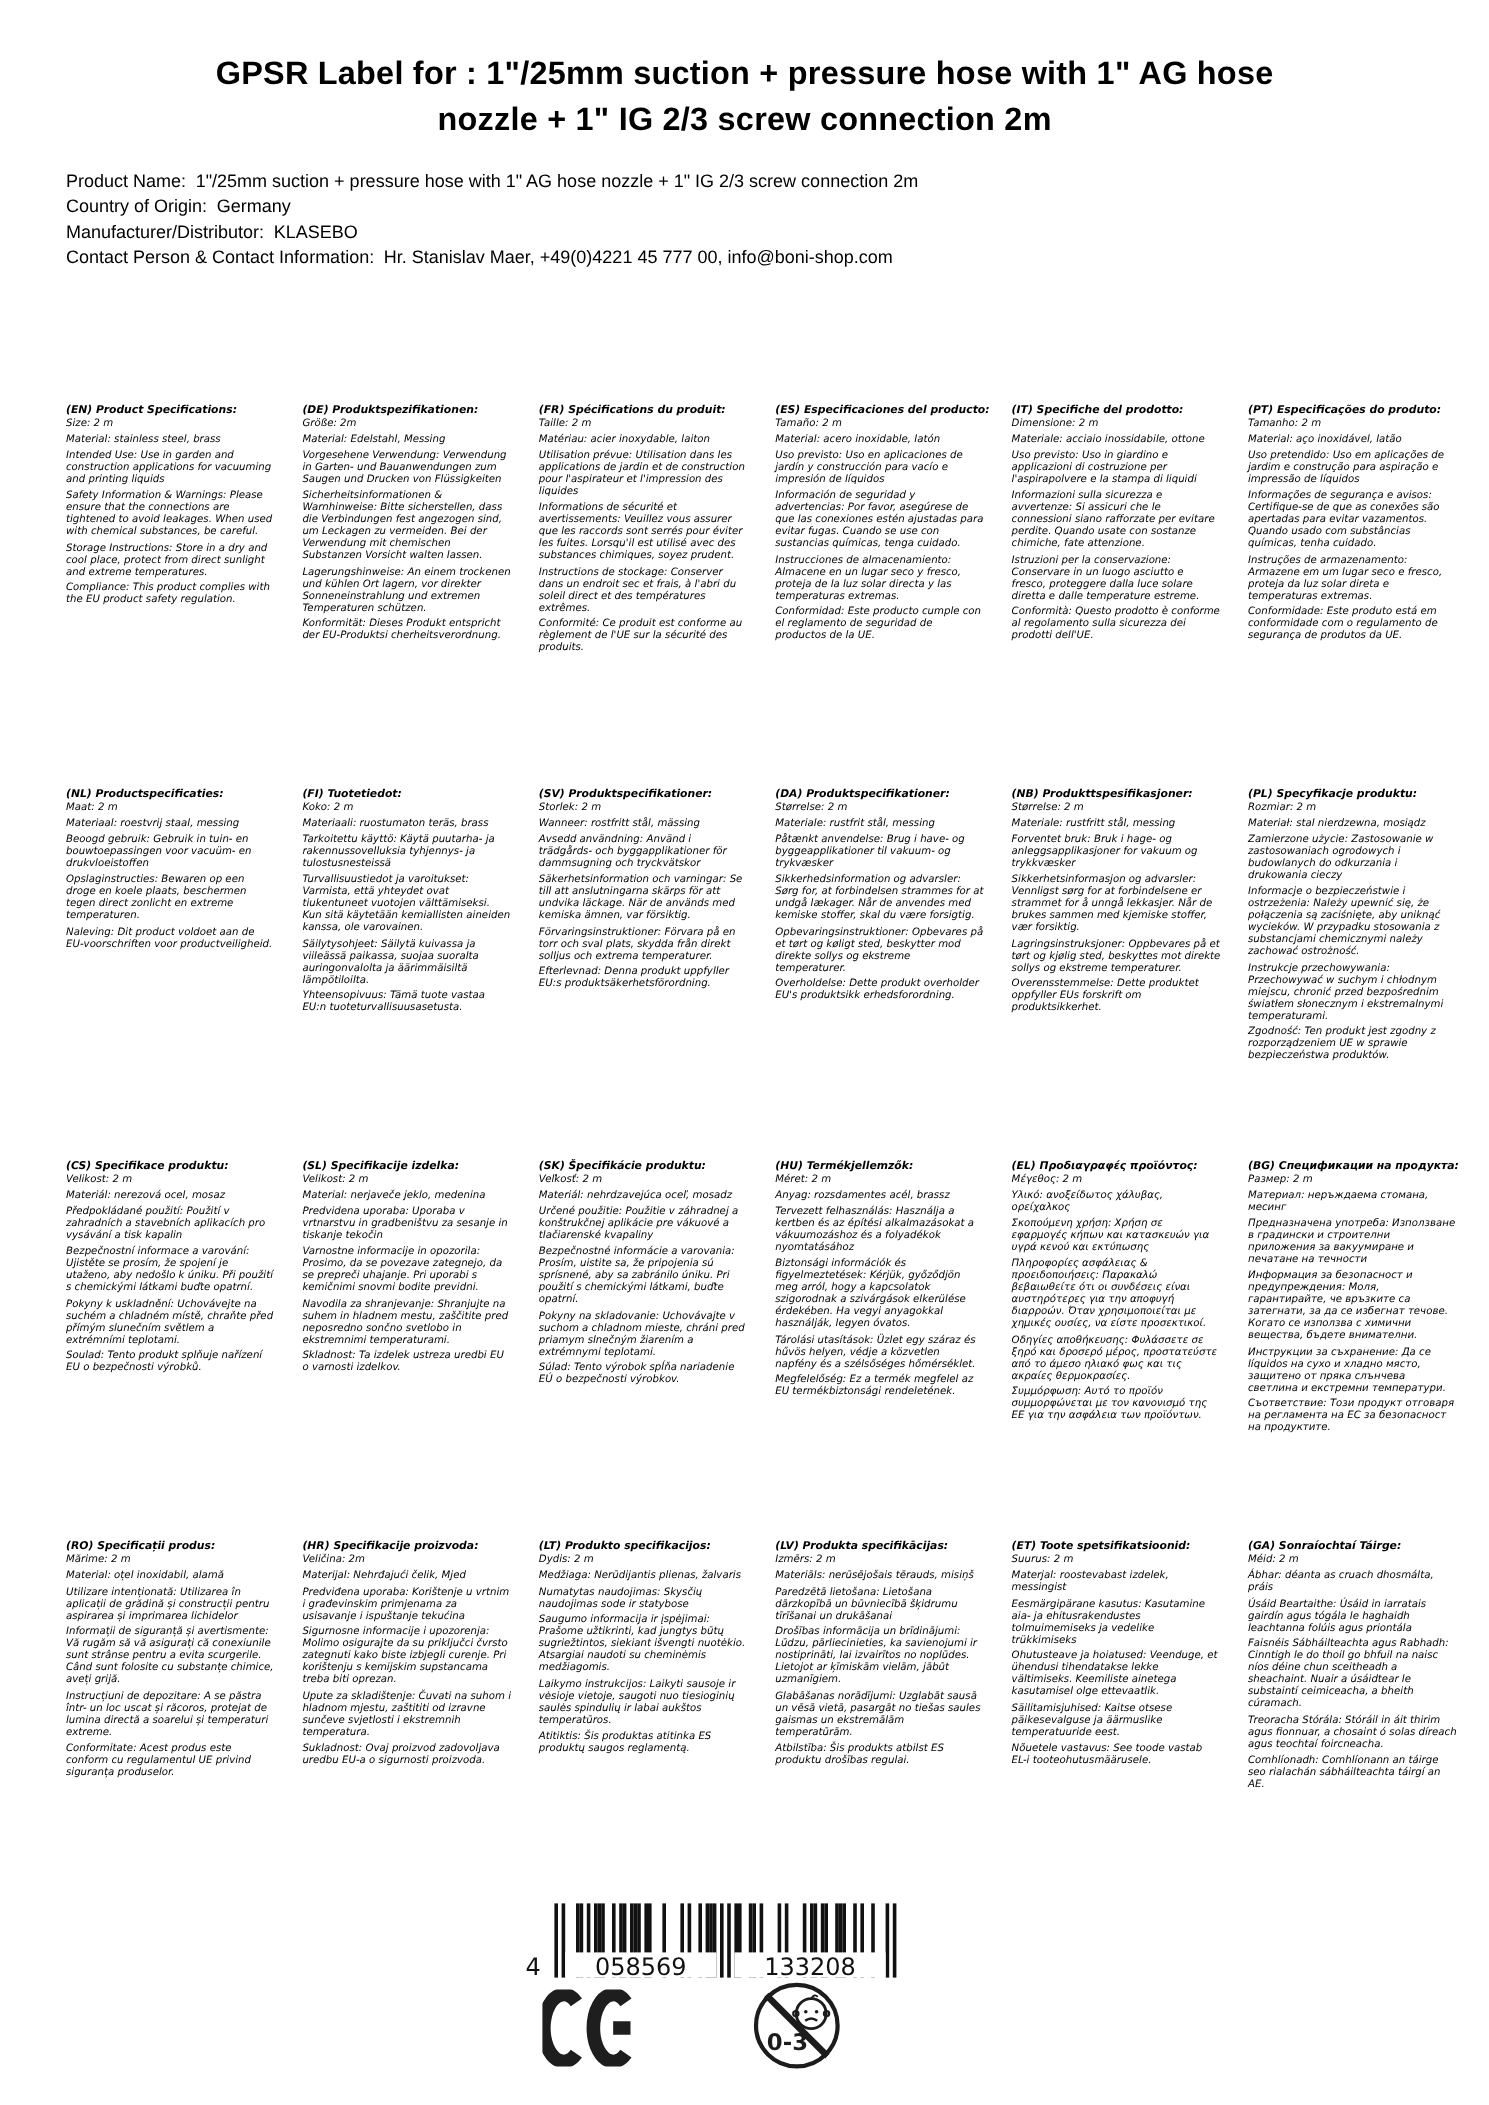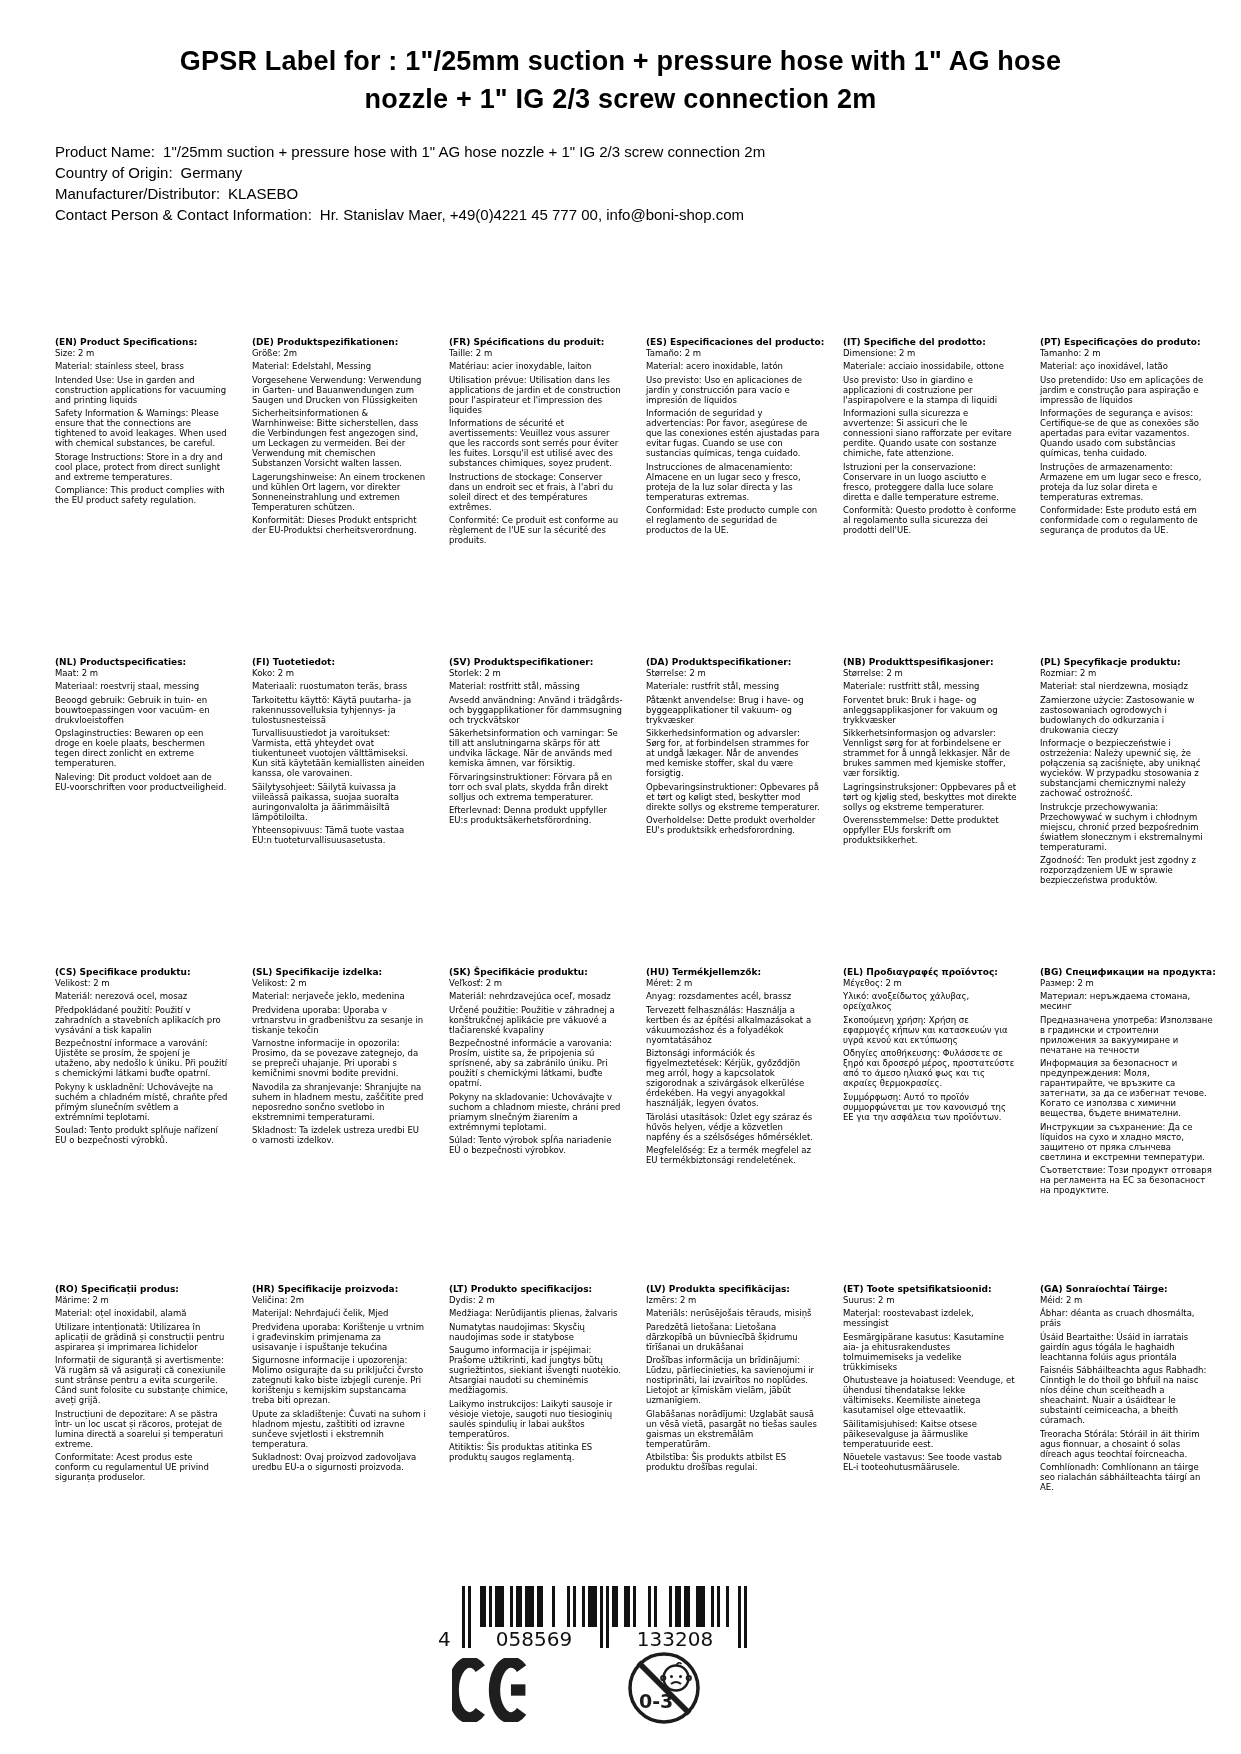--- a/index.html
+++ b/index.html
@@ -15,20 +15,21 @@
   #product-info{
     position:absolute;left:55px;top:141px;
     font-family:"Liberation Sans",sans-serif;font-size:15px;line-height:21px;
   }
   .info-line{white-space:nowrap}
   .info-label{font-weight:normal;margin-right:8px}
   #specs-grid{
     position:absolute;left:55px;top:337px;width:1182px;
     display:grid;grid-template-columns:repeat(6,197px);
     grid-template-rows:320px 310px 317px auto;
+    font-style:italic;
   }
   .spec-block{width:174px;overflow:visible}
   .spec-header{margin:0;font-size:9px;line-height:10.5px;font-weight:bold;white-space:nowrap}
   .spec-par{margin:0 0 3.5px 0;font-size:8.5px;line-height:10px}
   #barcode{position:absolute;left:436px;top:1586px}
   #barcode rect{fill:#111}
   #barcode rect.mask{fill:#fff}
   .bc-text{font-family:"DejaVu Sans",sans-serif;font-size:20px;fill:#111}
   #ce-mark{position:absolute;left:452px;top:1658px}
   #age-warning{position:absolute;left:626px;top:1650px}
@@ -114,21 +115,21 @@
       <p class="spec-par">Koko: 2 m</p>
       <p class="spec-par">Materiaali: ruostumaton teräs, brass</p>
       <p class="spec-par">Tarkoitettu käyttö: Käytä puutarha- ja rakennussovelluksia tyhjennys- ja tulostusnesteissä</p>
       <p class="spec-par">Turvallisuustiedot ja varoitukset: Varmista, että yhteydet ovat tiukentuneet vuotojen välttämiseksi. Kun sitä käytetään kemiallisten aineiden kanssa, ole varovainen.</p>
       <p class="spec-par">Säilytysohjeet: Säilytä kuivassa ja viileässä paikassa, suojaa suoralta auringonvalolta ja äärimmäisiltä lämpötiloilta.</p>
       <p class="spec-par">Yhteensopivuus: Tämä tuote vastaa EU:n tuoteturvallisuusasetusta.</p>
     </article>
     <article class="spec-block">
       <h3 class="spec-header">(SV) Produktspecifikationer:</h3>
       <p class="spec-par">Storlek: 2 m</p>
-      <p class="spec-par">Material: rostfritt stål, mässing</p>
+      <p class="spec-par">Wanneer: rostfritt stål, mässing</p>
       <p class="spec-par">Avsedd användning: Använd i trädgårds- och byggapplikationer för dammsugning och tryckvätskor</p>
       <p class="spec-par">Säkerhetsinformation och varningar: Se till att anslutningarna skärps för att undvika läckage. När de används med kemiska ämnen, var försiktig.</p>
       <p class="spec-par">Förvaringsinstruktioner: Förvara på en torr och sval plats, skydda från direkt solljus och extrema temperaturer.</p>
       <p class="spec-par">Efterlevnad: Denna produkt uppfyller EU:s produktsäkerhetsförordning.</p>
     </article>
     <article class="spec-block">
       <h3 class="spec-header">(DA) Produktspecifikationer:</h3>
       <p class="spec-par">Størrelse: 2 m</p>
       <p class="spec-par">Materiale: rustfrit stål, messing</p>
       <p class="spec-par">Påtænkt anvendelse: Brug i have- og byggeapplikationer til vakuum- og trykvæsker</p>
@@ -188,20 +189,21 @@
       <p class="spec-par">Tervezett felhasználás: Használja a kertben és az építési alkalmazásokat a vákuumozáshoz és a folyadékok nyomtatásához</p>
       <p class="spec-par">Biztonsági információk és figyelmeztetések: Kérjük, győződjön meg arról, hogy a kapcsolatok szigorodnak a szivárgások elkerülése érdekében. Ha vegyi anyagokkal használják, legyen óvatos.</p>
       <p class="spec-par">Tárolási utasítások: Üzlet egy száraz és hűvös helyen, védje a közvetlen napfény és a szélsőséges hőmérséklet.</p>
       <p class="spec-par">Megfelelőség: Ez a termék megfelel az EU termékbiztonsági rendeletének.</p>
     </article>
     <article class="spec-block">
       <h3 class="spec-header">(EL) Προδιαγραφές προϊόντος:</h3>
       <p class="spec-par">Μέγεθος: 2 m</p>
       <p class="spec-par">Υλικό: ανοξείδωτος χάλυβας, ορείχαλκος</p>
       <p class="spec-par">Σκοπούμενη χρήση: Χρήση σε εφαρμογές κήπων και κατασκευών για υγρά κενού και εκτύπωσης</p>
+      <p class="spec-par">Πληροφορίες ασφάλειας &amp; προειδοποιήσεις: Παρακαλώ βεβαιωθείτε ότι οι συνδέσεις είναι αυστηρότερες για την αποφυγή διαρροών. Όταν χρησιμοποιείται με χημικές ουσίες, να είστε προσεκτικοί.</p>
       <p class="spec-par">Οδηγίες αποθήκευσης: Φυλάσσετε σε ξηρό και δροσερό μέρος, προστατεύστε από το άμεσο ηλιακό φως και τις ακραίες θερμοκρασίες.</p>
       <p class="spec-par">Συμμόρφωση: Αυτό το προϊόν συμμορφώνεται με τον κανονισμό της ΕΕ για την ασφάλεια των προϊόντων.</p>
     </article>
     <article class="spec-block">
       <h3 class="spec-header">(BG) Спецификации на продукта:</h3>
       <p class="spec-par">Размер: 2 m</p>
       <p class="spec-par">Материал: неръждаема стомана, месинг</p>
       <p class="spec-par">Предназначена употреба: Използване в градински и строителни приложения за вакуумиране и печатане на течности</p>
       <p class="spec-par">Информация за безопасност и предупреждения: Моля, гарантирайте, че връзките са затегнати, за да се избегнат течове. Когато се използва с химични вещества, бъдете внимателни.</p>
       <p class="spec-par">Инструкции за съхранение: Да се líquidos на сухо и хладно място, защитено от пряка слънчева светлина и екстремни температури.</p>

